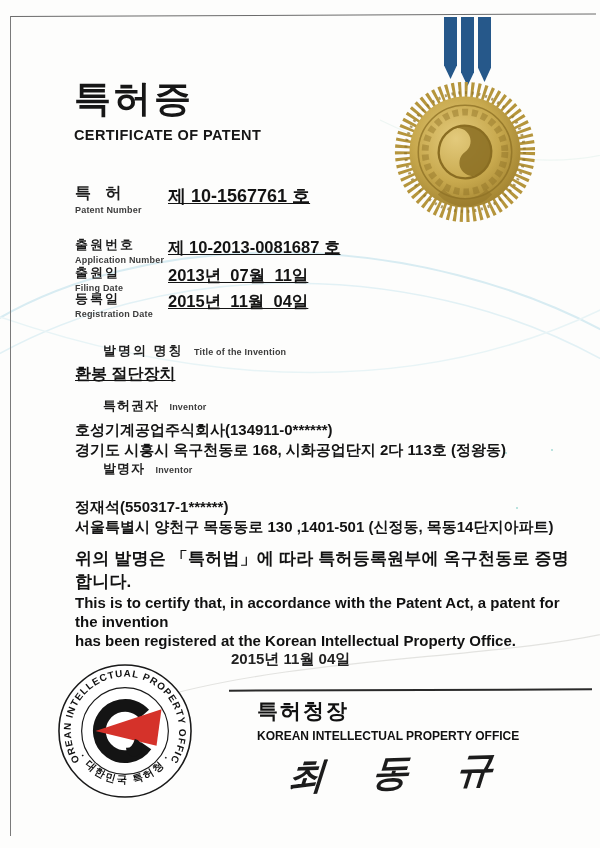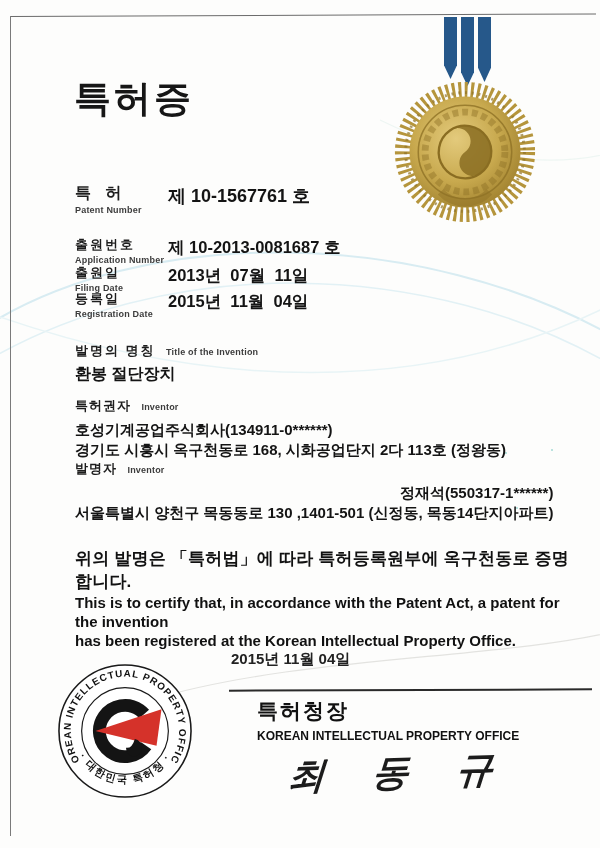--- a/index.html
+++ b/index.html
@@ -15,25 +15,25 @@
   .scan-left{left:10px;top:16px;width:1px;height:820px;background:#7a7a7a;}
   
   .watermark{left:0;top:0;width:600px;height:848px;pointer-events:none;}
   
   .title-block{left:74px;top:74px;}
   .title-ko{font-size:37px;font-weight:bold;letter-spacing:3px;color:#161616;}
   .title-en{font-size:14.5px;font-weight:bold;letter-spacing:.4px;margin-top:3px;color:#161616;}
   
   .lbl-ko{font-size:13px;font-weight:bold;color:#1d1d1d;letter-spacing:2px;}
   .lbl-en{font-size:9px;font-weight:bold;color:#3c3c3c;margin-top:1px;letter-spacing:.2px;}
-  .val{font-size:16.5px;font-weight:bold;color:#141414;white-space:pre-wrap;}
+  .val{font-size:16.5px;font-weight:bold;color:#141414;white-space:pre-wrap;text-decoration:underline;}
   .patent-row .lbl-ko{font-size:16px;letter-spacing:5px;}
   .patent-row .val{font-size:18px;}
   .inline-lbl .lbl-en{display:inline;margin-left:6px;}
-  .inline-lbl .lbl-ko{display:inline;}
+  .inline-lbl .lbl-ko{display:inline;margin-left:28px;}
   .big-line{font-size:15px;font-weight:bold;line-height:20px;color:#141414;}
   .statement-ko{font-size:17px;font-weight:bold;letter-spacing:.2px;color:#111;}
   .statement-en{font-size:15px;font-weight:bold;line-height:19px;margin-top:0;color:#111;}
   .issue-date{font-size:15px;font-weight:bold;color:#222;}
   .rule{left:229px;top:689px;width:363px;height:2px;background:#2a2a2a;transform:rotate(-0.2deg);}
   .comm-ko{font-size:21px;font-weight:bold;letter-spacing:2px;color:#111;}
   .comm-en{font-size:12px;font-weight:bold;line-height:15px;margin-top:4px;color:#111;}
   .signature{font-family:"DejaVu Serif","Liberation Serif",serif;font-style:italic;
     font-size:37px;font-weight:bold;letter-spacing:17px;color:#1c1c1c;
     transform:rotate(-2deg) skewX(-6deg);}
@@ -78,20 +78,21 @@
   <circle cx="75" cy="75" r="41" fill="none" stroke="#8f7226" stroke-width="7" stroke-dasharray="6 4" opacity=".45"></circle>
   <g transform="rotate(-35 75 75)">
     <circle cx="75" cy="75" r="27" fill="none" stroke="#8a6d22" stroke-width="2.4"></circle>
     <path d="M75 48 a27 27 0 0 1 0 54 a13.5 13.5 0 0 1 0 -27 a13.5 13.5 0 0 0 0 -27 Z" fill="#8a6d22" opacity=".85"></path>
   </g>
   <path d="M50 116 a34 34 0 0 0 50 0" fill="none" stroke="#8f7226" stroke-width="8" opacity=".5"></path>
 </svg>
 
 <div class="abs title-block">
   <div class="title-ko">특허증</div>
+  <div class="title-en">CERTIFICATE OF PATENT</div>
 </div>
 
 <div class="abs patent-row" style="left:75px;top:183px;">
   <div class="lbl-ko">특 허</div>
   <div class="lbl-en">Patent Number</div>
 </div>
 <div class="abs patent-row" style="left:168px;top:184px;">
   <span class="val">제 10-1567761 호</span>
 </div>
 
@@ -128,21 +129,21 @@
 <div class="abs inline-lbl" style="left:75px;top:396px;">
   <span class="lbl-ko" style="letter-spacing:1px;">특허권자</span>
   <span class="lbl-en">Inventor</span>
   <div class="big-line" style="margin-top:5px;">호성기계공업주식회사(134911-0******)</div>
   <div class="big-line">경기도 시흥시 옥구천동로 168, 시화공업단지 2다 113호 (정왕동)</div>
 </div>
 
 <div class="abs inline-lbl" style="left:75px;top:459px;">
   <span class="lbl-ko" style="letter-spacing:1px;">발명자</span>
   <span class="lbl-en">Inventor</span>
-  <div class="big-line" style="margin-top:5px;text-align:right;">정재석(550317-1******)</div>
+  <div class="big-line" style="margin-top:19px;">정재석(550317-1******)</div>
   <div class="big-line">서울특별시 양천구 목동동로 130 ,1401-501 (신정동, 목동14단지아파트)</div>
 </div>
 
 <div class="abs" style="left:75px;top:547px;width:500px;">
   <div class="statement-ko">위의 발명은 「특허법」에 따라 특허등록원부에 옥구천동로 증명합니다.</div>
   <div class="statement-en">
     <div>This is to certify that, in accordance with the Patent Act, a patent for the invention</div>
     <div>has been registered at the Korean Intellectual Property Office.</div>
   </div>
 </div>

